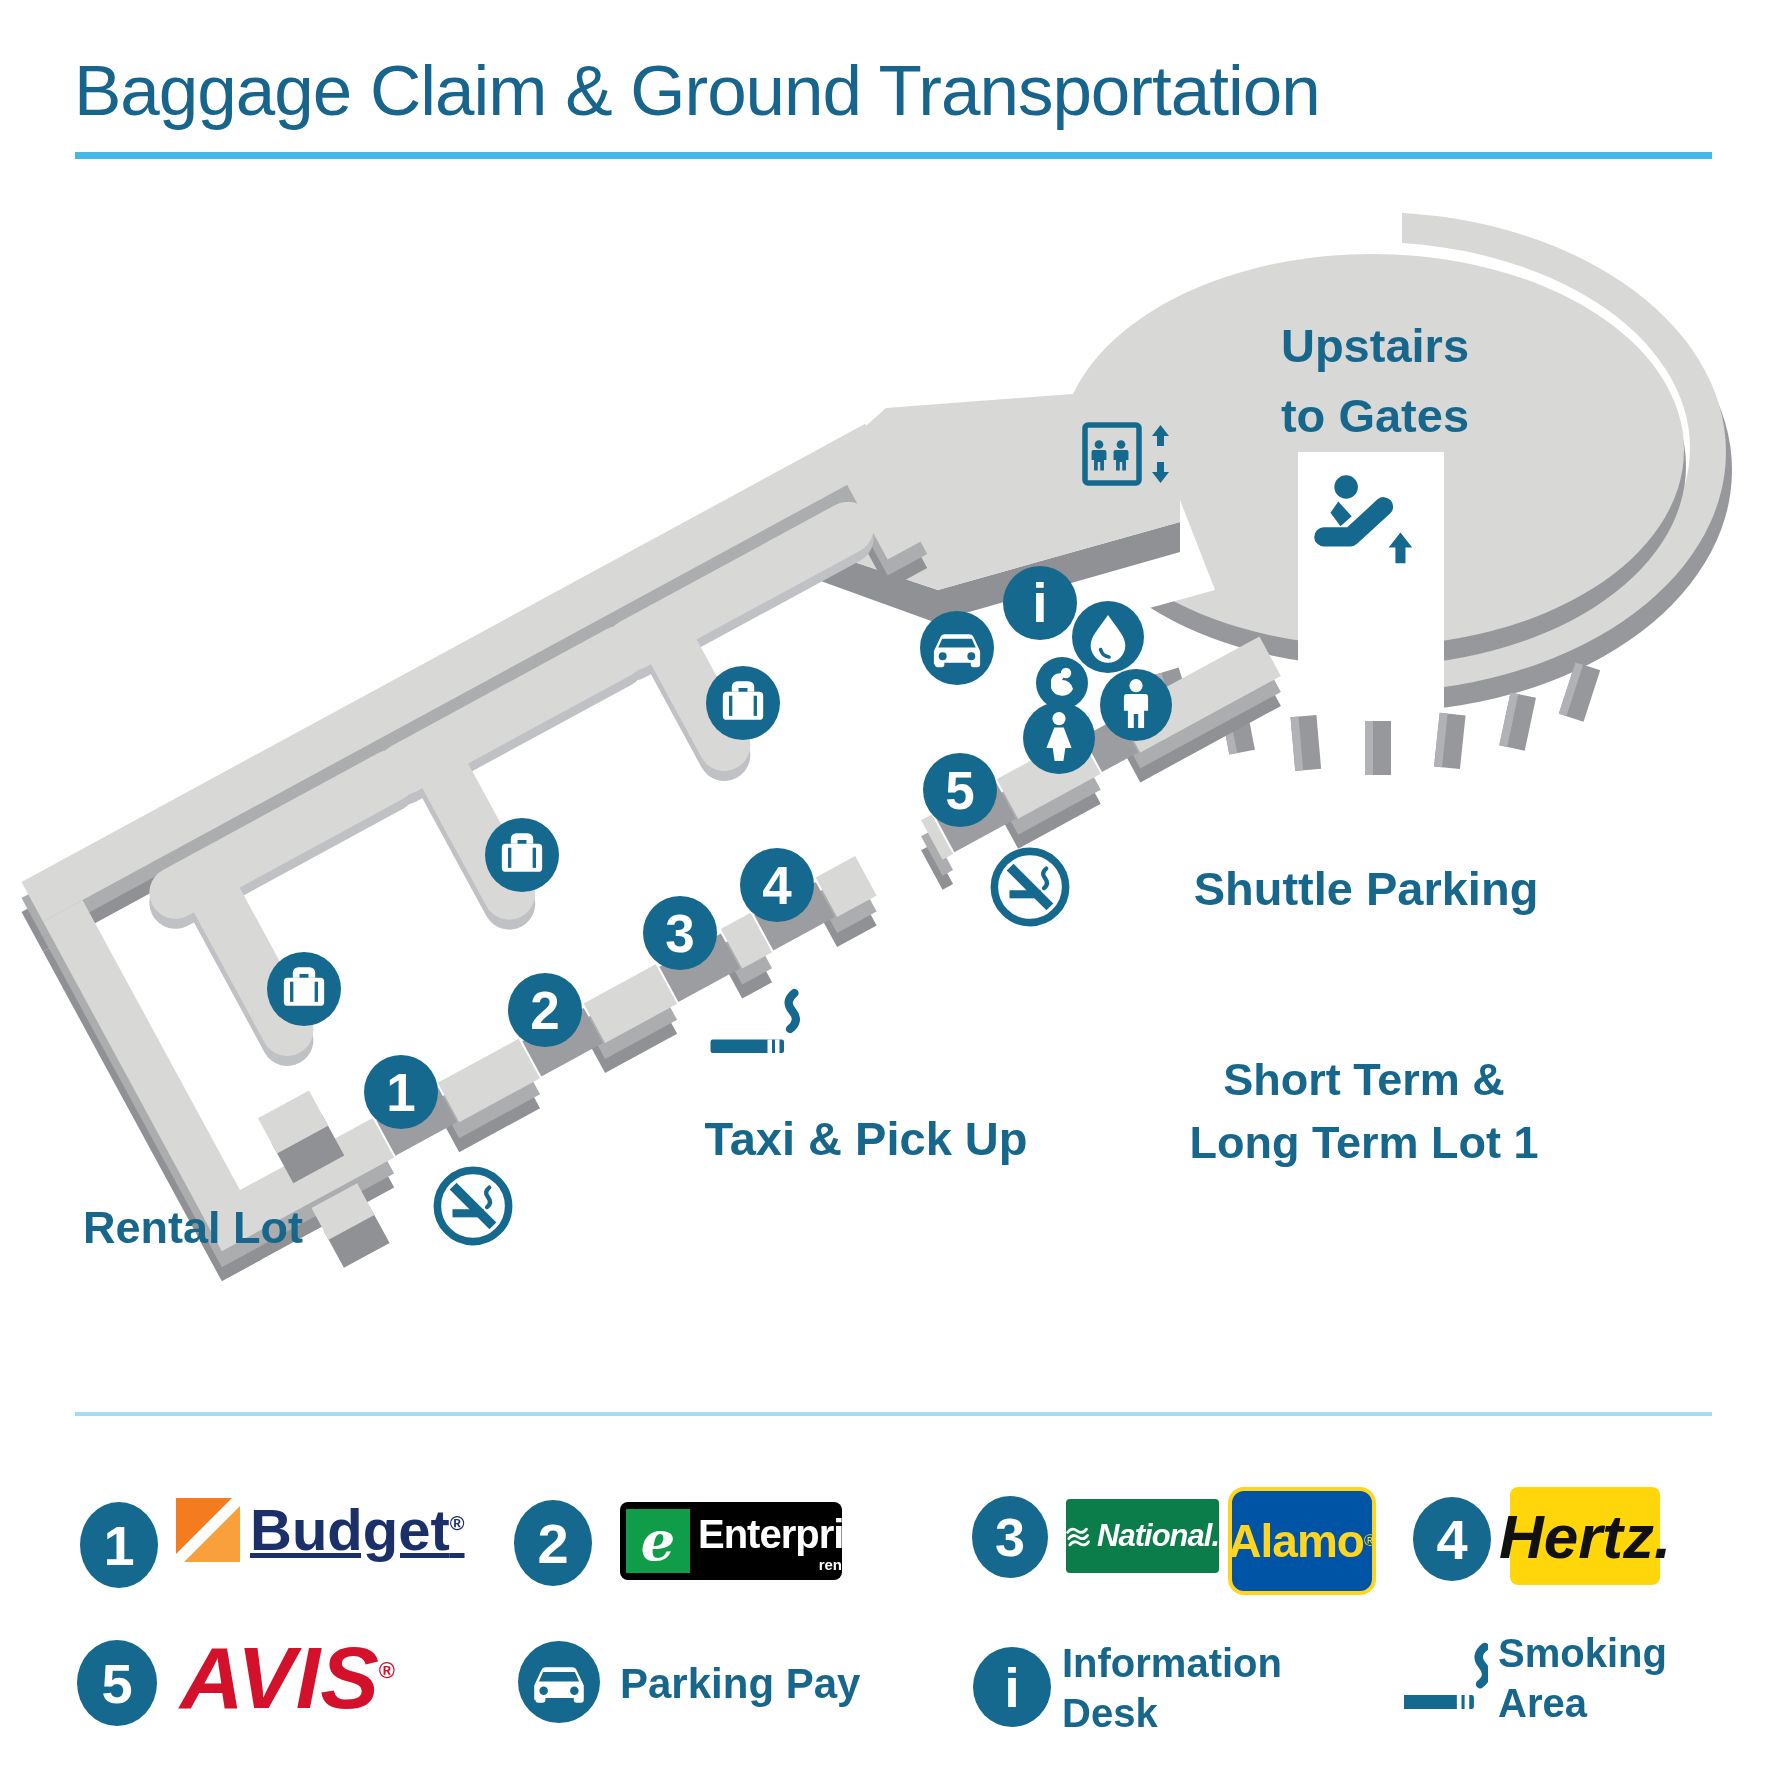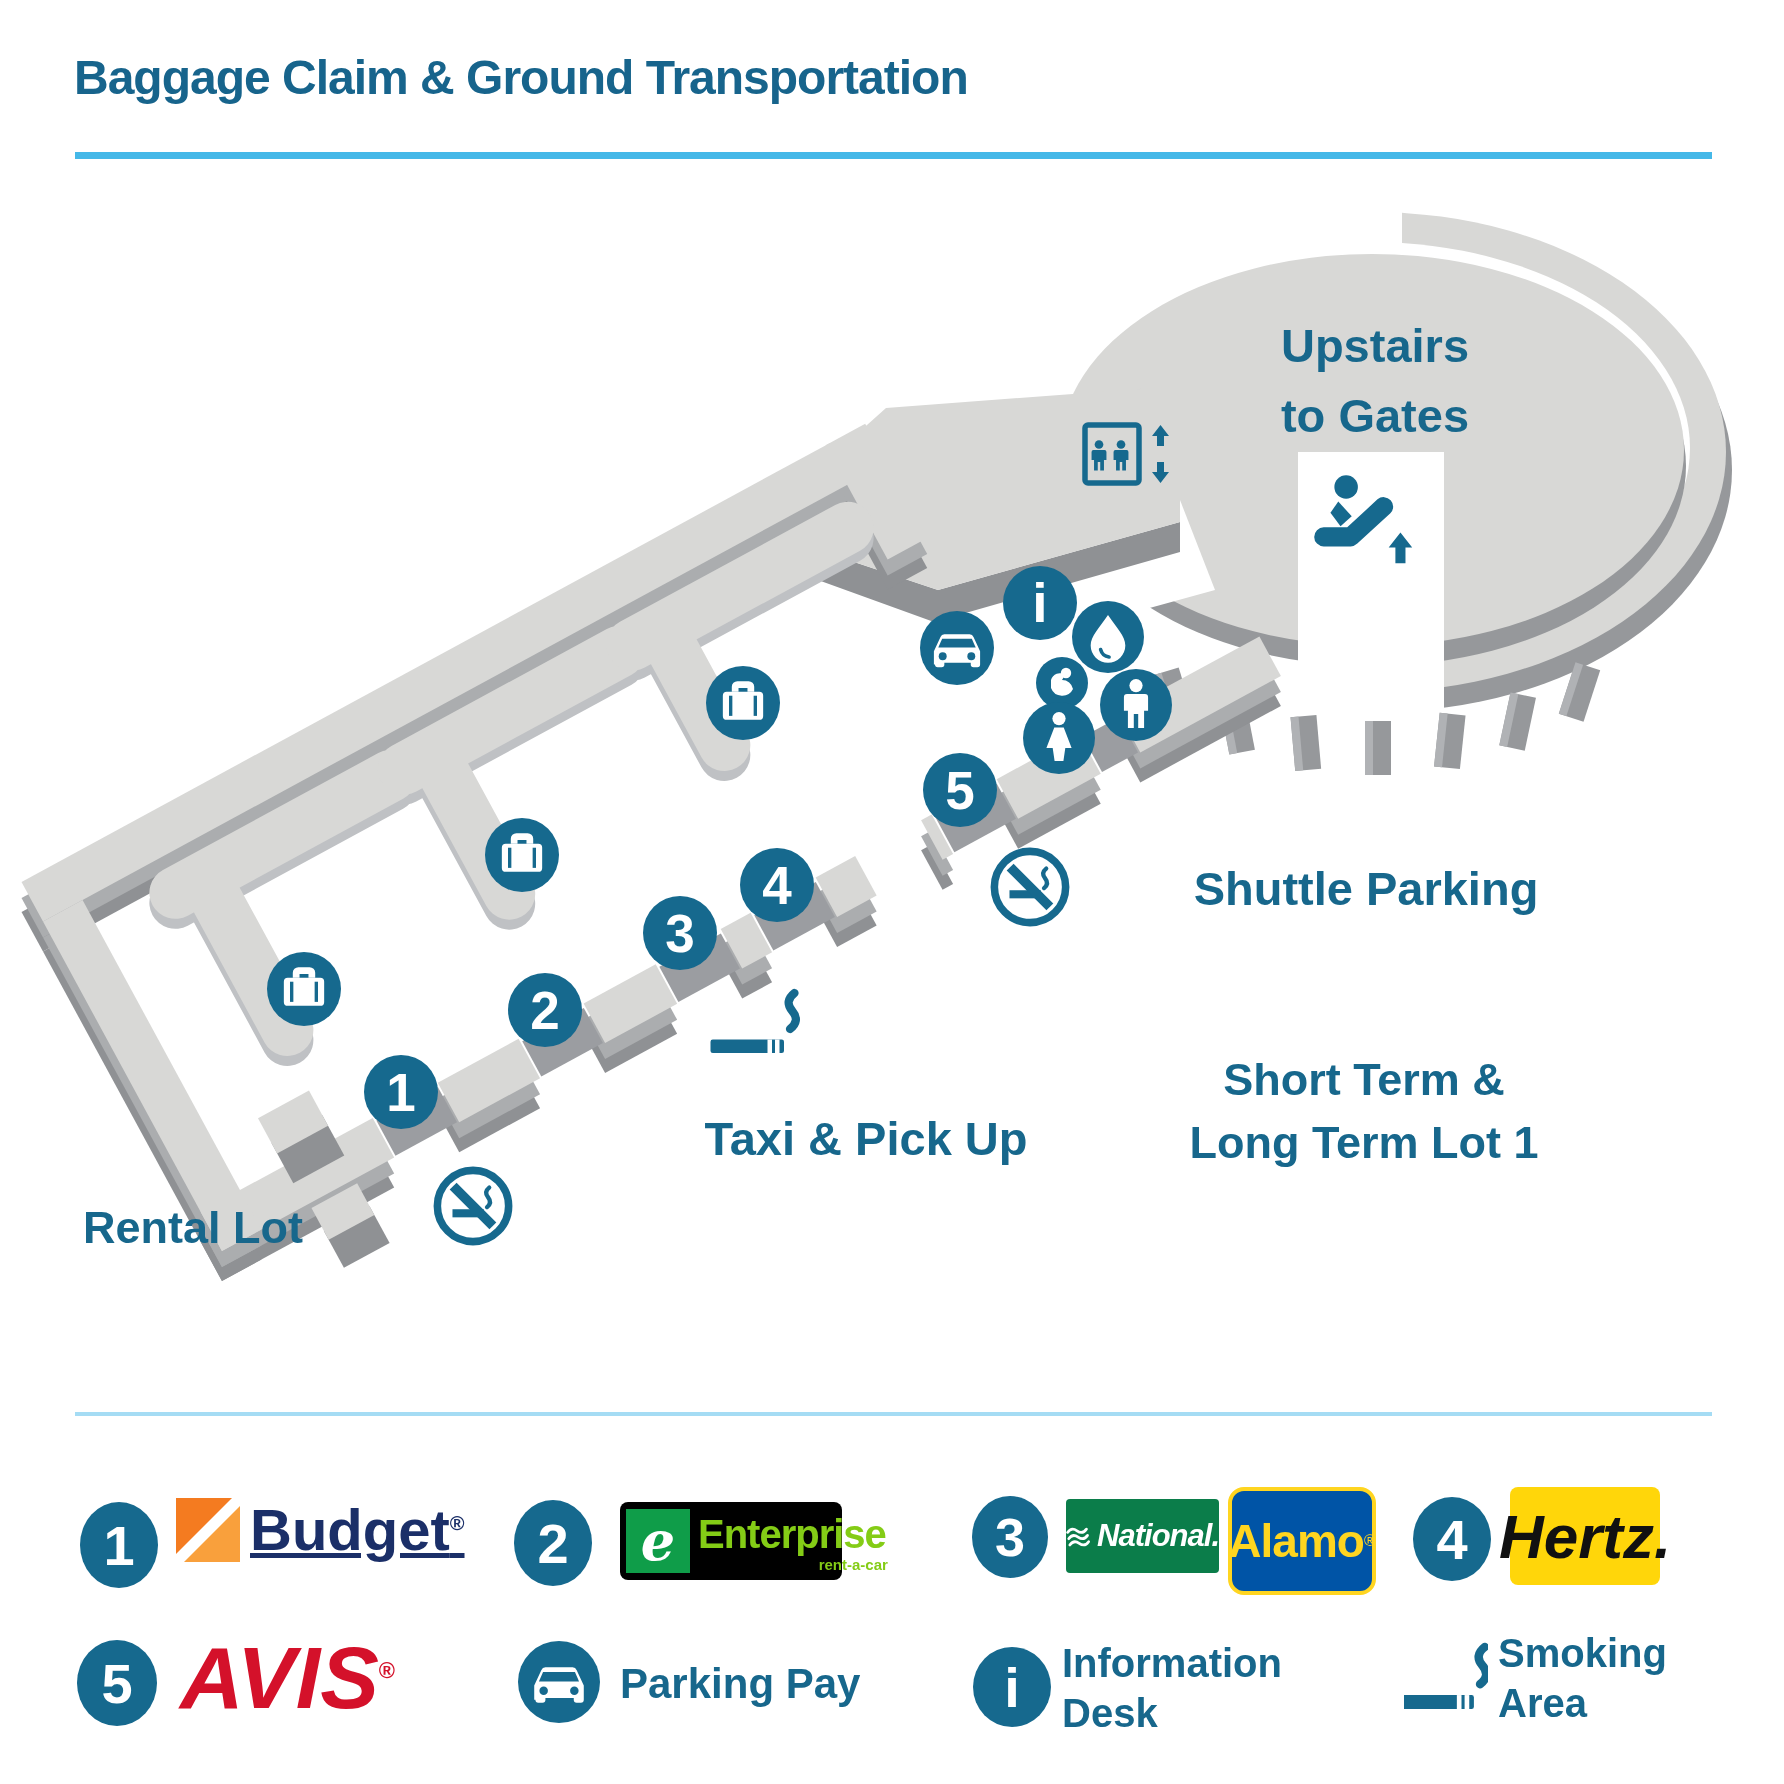--- a/index.html
+++ b/index.html
@@ -1,34 +1,34 @@
 <!DOCTYPE html>
 <html><head>
 <meta charset="utf-8">
 <style>
   html,body{margin:0;padding:0;background:#fff;}
   body{width:1784px;height:1784px;position:relative;font-family:"Liberation Sans",sans-serif;overflow:hidden;}
   .abs{position:absolute;}
-  #page-title{left:74px;top:50px;font-size:48px;font-weight:bold;color:#17648c;letter-spacing:-1px;white-space:nowrap;}
+  #page-title{left:74px;top:50px;font-size:71px;font-weight:normal;color:#17648c;letter-spacing:-1px;white-space:nowrap;}
   .rule-top{left:75px;top:152px;width:1637px;height:7px;background:#45b8e8;}
   .rule-bottom{left:75px;top:1412px;width:1637px;height:4px;background:#a5dcf4;}
   #map-svg{left:0;top:0;}
   svg text{font-family:"Liberation Sans",sans-serif;font-weight:bold;}
   .map-label{fill:#17678c;}
   .marker-num{fill:#ffffff;}
   
   .lg-circle{border-radius:50%;background:#16698e;color:#fff;font-weight:bold;display:flex;align-items:center;justify-content:center;}
   .lg-label{color:#17678c;font-weight:bold;}
   .budget-wrap{display:flex;align-items:center;gap:10px;}
   .budget-text{font-size:58px;font-weight:bold;color:#1b2f68;text-decoration:underline;}
   .sup{font-size:20px;vertical-align:super;}
   .enterprise{background:#000;border-radius:8px;display:flex;align-items:center;padding:6px;box-sizing:border-box;}
   .ent-e{width:64px;height:64px;background:#0f9d49;display:flex;align-items:center;justify-content:center;
          color:#fff;font-family:"DejaVu Serif",serif;font-style:italic;font-weight:bold;font-size:54px;flex:0 0 auto;}
-  .ent-right{position:relative;color:#84cc16;padding:0 8px 14px 8px;}
+  .ent-right{position:relative;color:#ffffff;padding:0 8px 14px 8px;}
   .ent-name{font-size:40px;font-weight:bold;letter-spacing:-1px;}
   .ent-sub{position:absolute;right:6px;bottom:-2px;font-size:15px;font-weight:bold;}
   .national{background:#0b7d4a;border-radius:4px;display:flex;align-items:center;justify-content:center;gap:4px;color:#fff;}
   .nat-name{font-size:31px;font-weight:bold;font-style:italic;letter-spacing:-1px;}
   .alamo{background:#0054a6;border:4px solid #ffd520;border-radius:16px;display:flex;align-items:center;justify-content:center;box-sizing:border-box;}
   .alamo-name{color:#ffd520;font-size:46px;font-weight:bold;letter-spacing:-1px;}
   .alamo-reg{color:#ffd520;font-size:16px;vertical-align:super;}
   .hertz{background:#ffd60a;border-radius:8px;display:flex;align-items:center;justify-content:center;}
   .hertz-name{color:#111;font-size:62px;font-weight:bold;font-style:italic;}
   .avis-text{color:#d4112a;font-size:88px;font-weight:bold;font-style:italic;letter-spacing:0px;line-height:1;}

